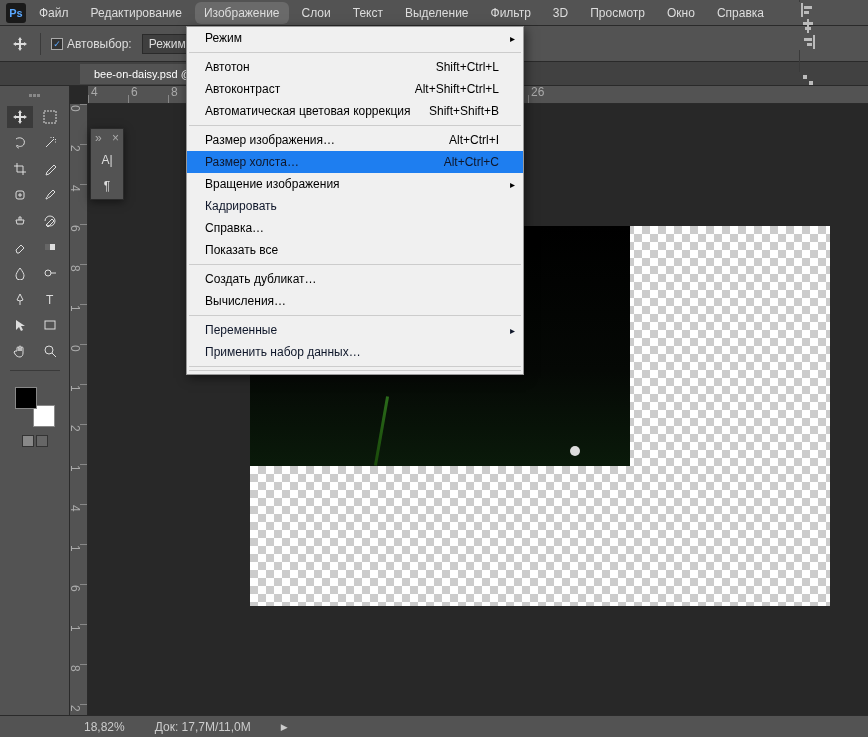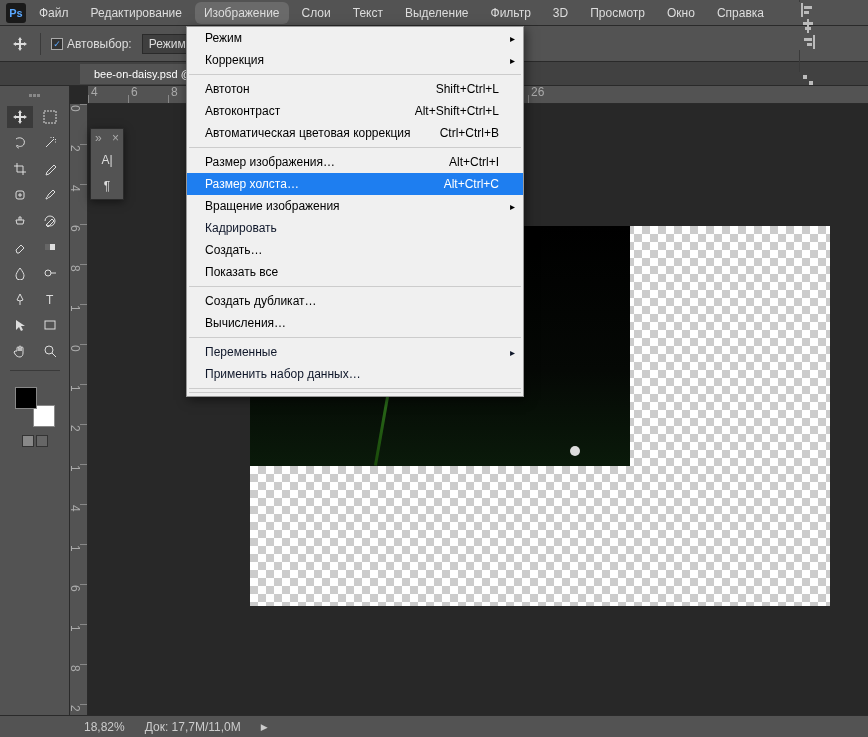--- a/index.html
+++ b/index.html
@@ -53,25 +53,25 @@
 .canvas .photo .stem { position:absolute;bottom:0;left:130px;width:3px;height:70px;background:linear-gradient(#2a6a1a,#1a4a0a); transform:rotate(10deg); }
 .canvas .photo .bud { position:absolute;bottom:10px;right:50px;width:10px;height:10px;background:#ddd;border-radius:50%; }
 
 .floater { position:absolute; top:42px; left:20px; width:34px; background:#535353; border:1px solid #2a2a2a; box-shadow:0 2px 8px rgba(0,0,0,.5); }
 .floater .hdr { display:flex;justify-content:space-between;padding:2px 4px;color:#aaa;font-size:9px; }
 .floater .pitem { padding:6px;display:flex;justify-content:center;color:#ddd; }
 
 .dropdown { position:absolute; top:26px; left:186px; width:338px; background:#f0f0f0; border:1px solid #999; box-shadow:2px 3px 10px rgba(0,0,0,.5); color:#000; z-index:100; }
 .dropdown .ditem { display:flex;justify-content:space-between;align-items:center;padding:4px 24px 4px 18px;font-size:12px;position:relative; }
 .dropdown .ditem.sub::after { content:"▸"; font-size:10px; position:absolute; right:8px; }
-.dropdown .ditem.hl { background:#1e7ef0; color:#ffffff; }
+.dropdown .ditem.hl { background:#1e7ef0; color:#0f172a; }
 .dropdown .ditem.dis { color:#0f172a; }
 .dropdown hr { border:none;border-top:1px solid #ccc;margin:3px 2px; }
 
-.status { position:absolute;bottom:0;left:0;right:0;height:22px;background:#535353;border-top:1px solid #2a2a2a;display:flex;align-items:center;padding:0 10px 0 84px;gap:20px;color:#ccc;font-size:11px; }
+.status { position:absolute;bottom:0;left:0;right:0;height:22px;background:#535353;border-top:1px solid #2a2a2a;display:flex;align-items:center;padding:0 10px 0 84px;gap:30px;color:#ccc;font-size:11px; }
 .status .zoom { }
 .status .arrow { font-size:9px; }
 
 svg { display:block; }
 </style>
 </head>
 <body>
 
 <div class="menubar">
   <div class="logo">Ps</div>
@@ -419,53 +419,50 @@
       <div class="pitem">A|</div>
       <div class="pitem">¶</div>
     </div>
   </div>
 </div>
 
 <div class="dropdown" id="dd">
     <div class="ditem sub">
       <span>Режим</span>
     </div>
-    <div class="ditem sub">
-      <span>Коррекция</span>
-    </div>
     <hr>
     <div class="ditem">
       <span>Автотон</span>
       <span>Shift+Ctrl+L</span>
     </div>
     <div class="ditem">
       <span>Автоконтраст</span>
       <span>Alt+Shift+Ctrl+L</span>
     </div>
     <div class="ditem">
       <span>Автоматическая цветовая коррекция</span>
-      <span>Ctrl+Ctrl+B</span>
+      <span>Shift+Shift+B</span>
     </div>
     <hr>
     <div class="ditem">
       <span>Размер изображения…</span>
       <span>Alt+Ctrl+I</span>
     </div>
     <div class="ditem hl">
       <span>Размер холста…</span>
       <span>Alt+Ctrl+C</span>
     </div>
     <div class="ditem sub">
       <span>Вращение изображения</span>
     </div>
     <div class="ditem dis">
       <span>Кадрировать</span>
     </div>
     <div class="ditem">
-      <span>Создать…</span>
+      <span>Справка…</span>
     </div>
     <div class="ditem">
       <span>Показать все</span>
     </div>
     <hr>
     <div class="ditem">
       <span>Создать дубликат…</span>
     </div>
     <div class="ditem">
       <span>Вычисления…</span>

